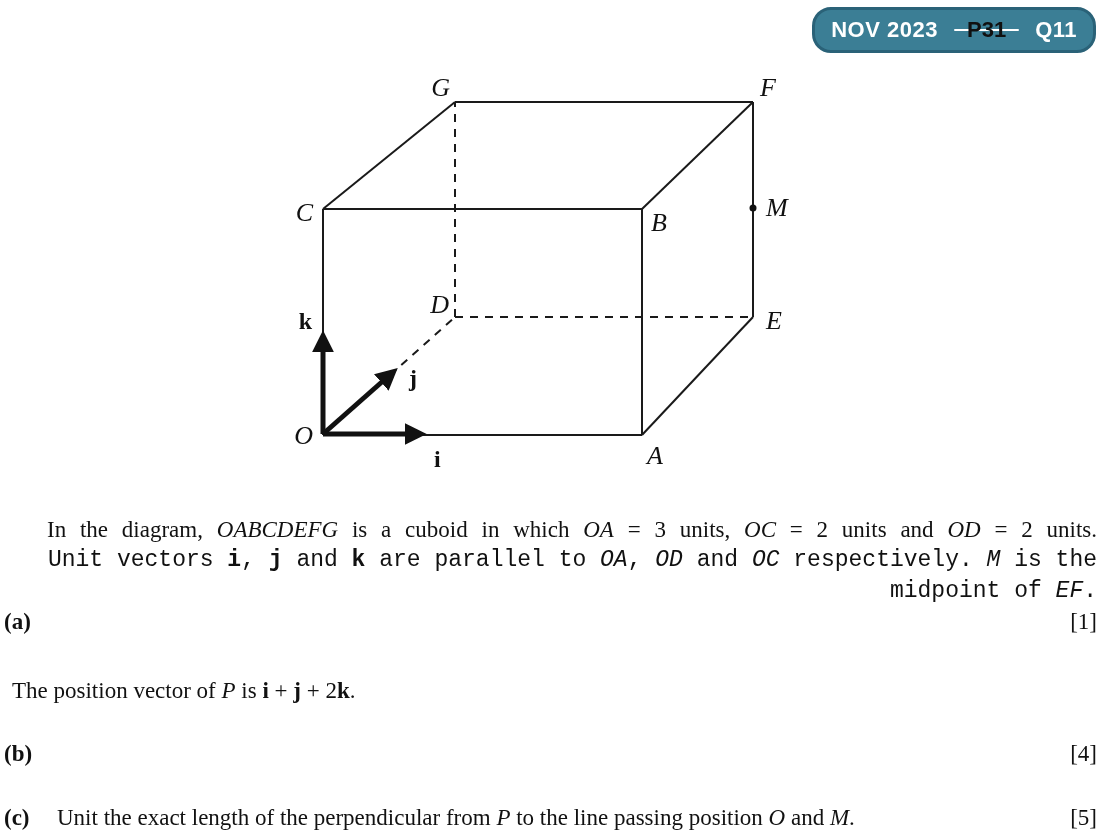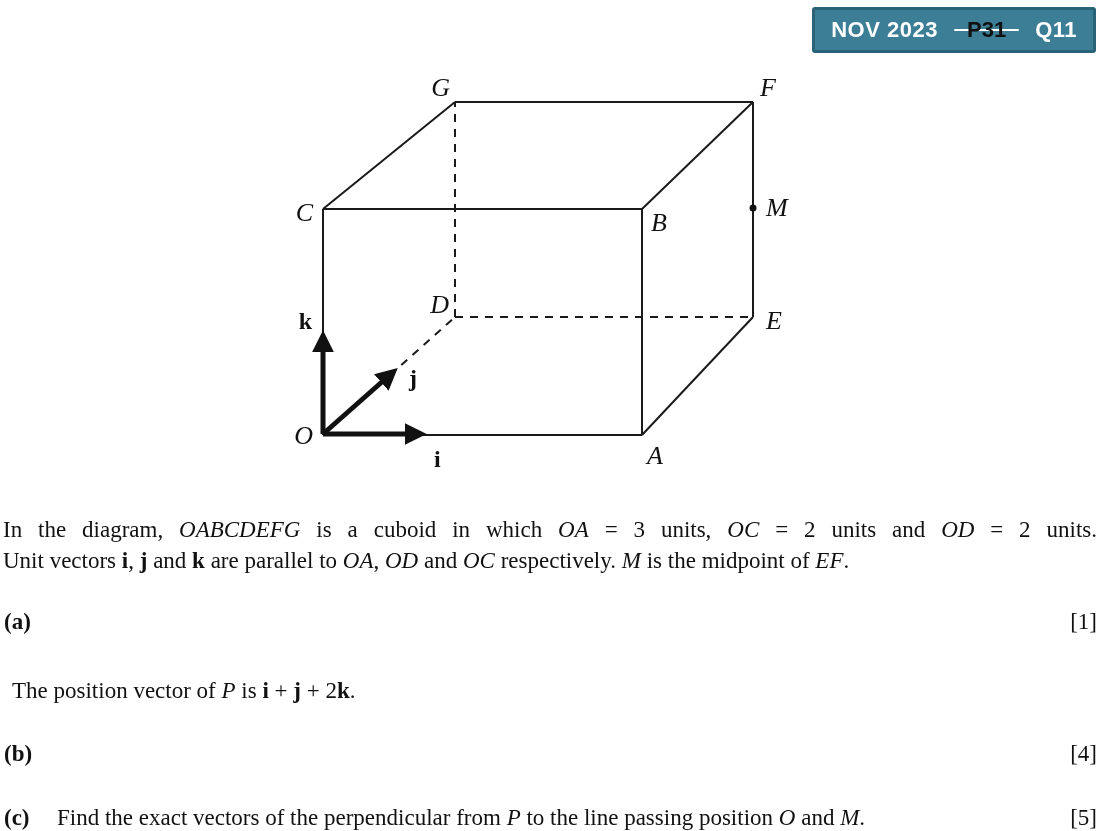--- a/index.html
+++ b/index.html
@@ -17,21 +17,21 @@
   .badge{
     position:absolute;
     top:7px;
     right:4px;
     height:46px;
     box-sizing:border-box;
     display:flex;
     align-items:stretch;
     background:#3b7e95;
     border:3px solid #2a6278;
-    border-radius:3px;
+    border-radius:19px;
     overflow:hidden;
     font-family:"Liberation Sans", sans-serif;
     font-weight:700;
     font-size:22px;
   }
   .badge-session, .badge-question{
     color:#ffffff;
     display:flex;
     align-items:center;
     padding:0 16px;
@@ -61,22 +61,22 @@
   .veclabel{font-family:"Liberation Serif", serif;font-weight:700;font-size:24px;fill:#111;}
 
   
   .intro{
     position:absolute;
     left:3px; right:3px;
     top:514px;
     font-size:23px;
     line-height:31px;
   }
-  .intro-line1{text-align:justify;text-align-last:justify;white-space:normal;}
-  .intro-line2{text-align:left;}
+  .intro-line1{text-align:justify;text-align-last:justify;white-space:normal;margin-left:44px;}
+  .intro-line2{text-align:right;font-family:Liberation Mono, monospace;}
 
   .part-row{
     position:absolute;
     left:4px; right:3px;
     display:flex;
     align-items:baseline;
     font-size:23px;
     line-height:30px;
   }
   .part-label{font-weight:700;flex:0 0 53px;}
@@ -159,17 +159,17 @@
     <span class="part-text"><span class="rn">The position vector of </span><span class="ri">P</span><span class="rn"> is </span><span class="rb">i</span><span class="rn"> + </span><span class="rb">j</span><span class="rn"> + 2</span><span class="rb">k</span><span class="rn">.</span></span>
   </div>
 
   <div class="part-row row-b">
     <span class="part-label">(b)</span>
     <span class="part-marks">[4]</span>
   </div>
 
   <div class="part-row row-c">
     <span class="part-label">(c)</span>
-    <span class="part-text"><span class="rn">Find the exact vectors of the perpendicular from </span><span class="ri">P</span><span class="rn"> to the line passing position </span><span class="ri">O</span><span class="rn"> and </span><span class="ri">M</span><span class="rn">.</span></span>
+    <span class="part-text"><span class="rn">Unit the exact length of the perpendicular from </span><span class="ri">P</span><span class="rn"> to the line passing position </span><span class="ri">O</span><span class="rn"> and </span><span class="ri">M</span><span class="rn">.</span></span>
     <span class="part-marks">[5]</span>
   </div>
 
 </div>
 
 </body></html>

